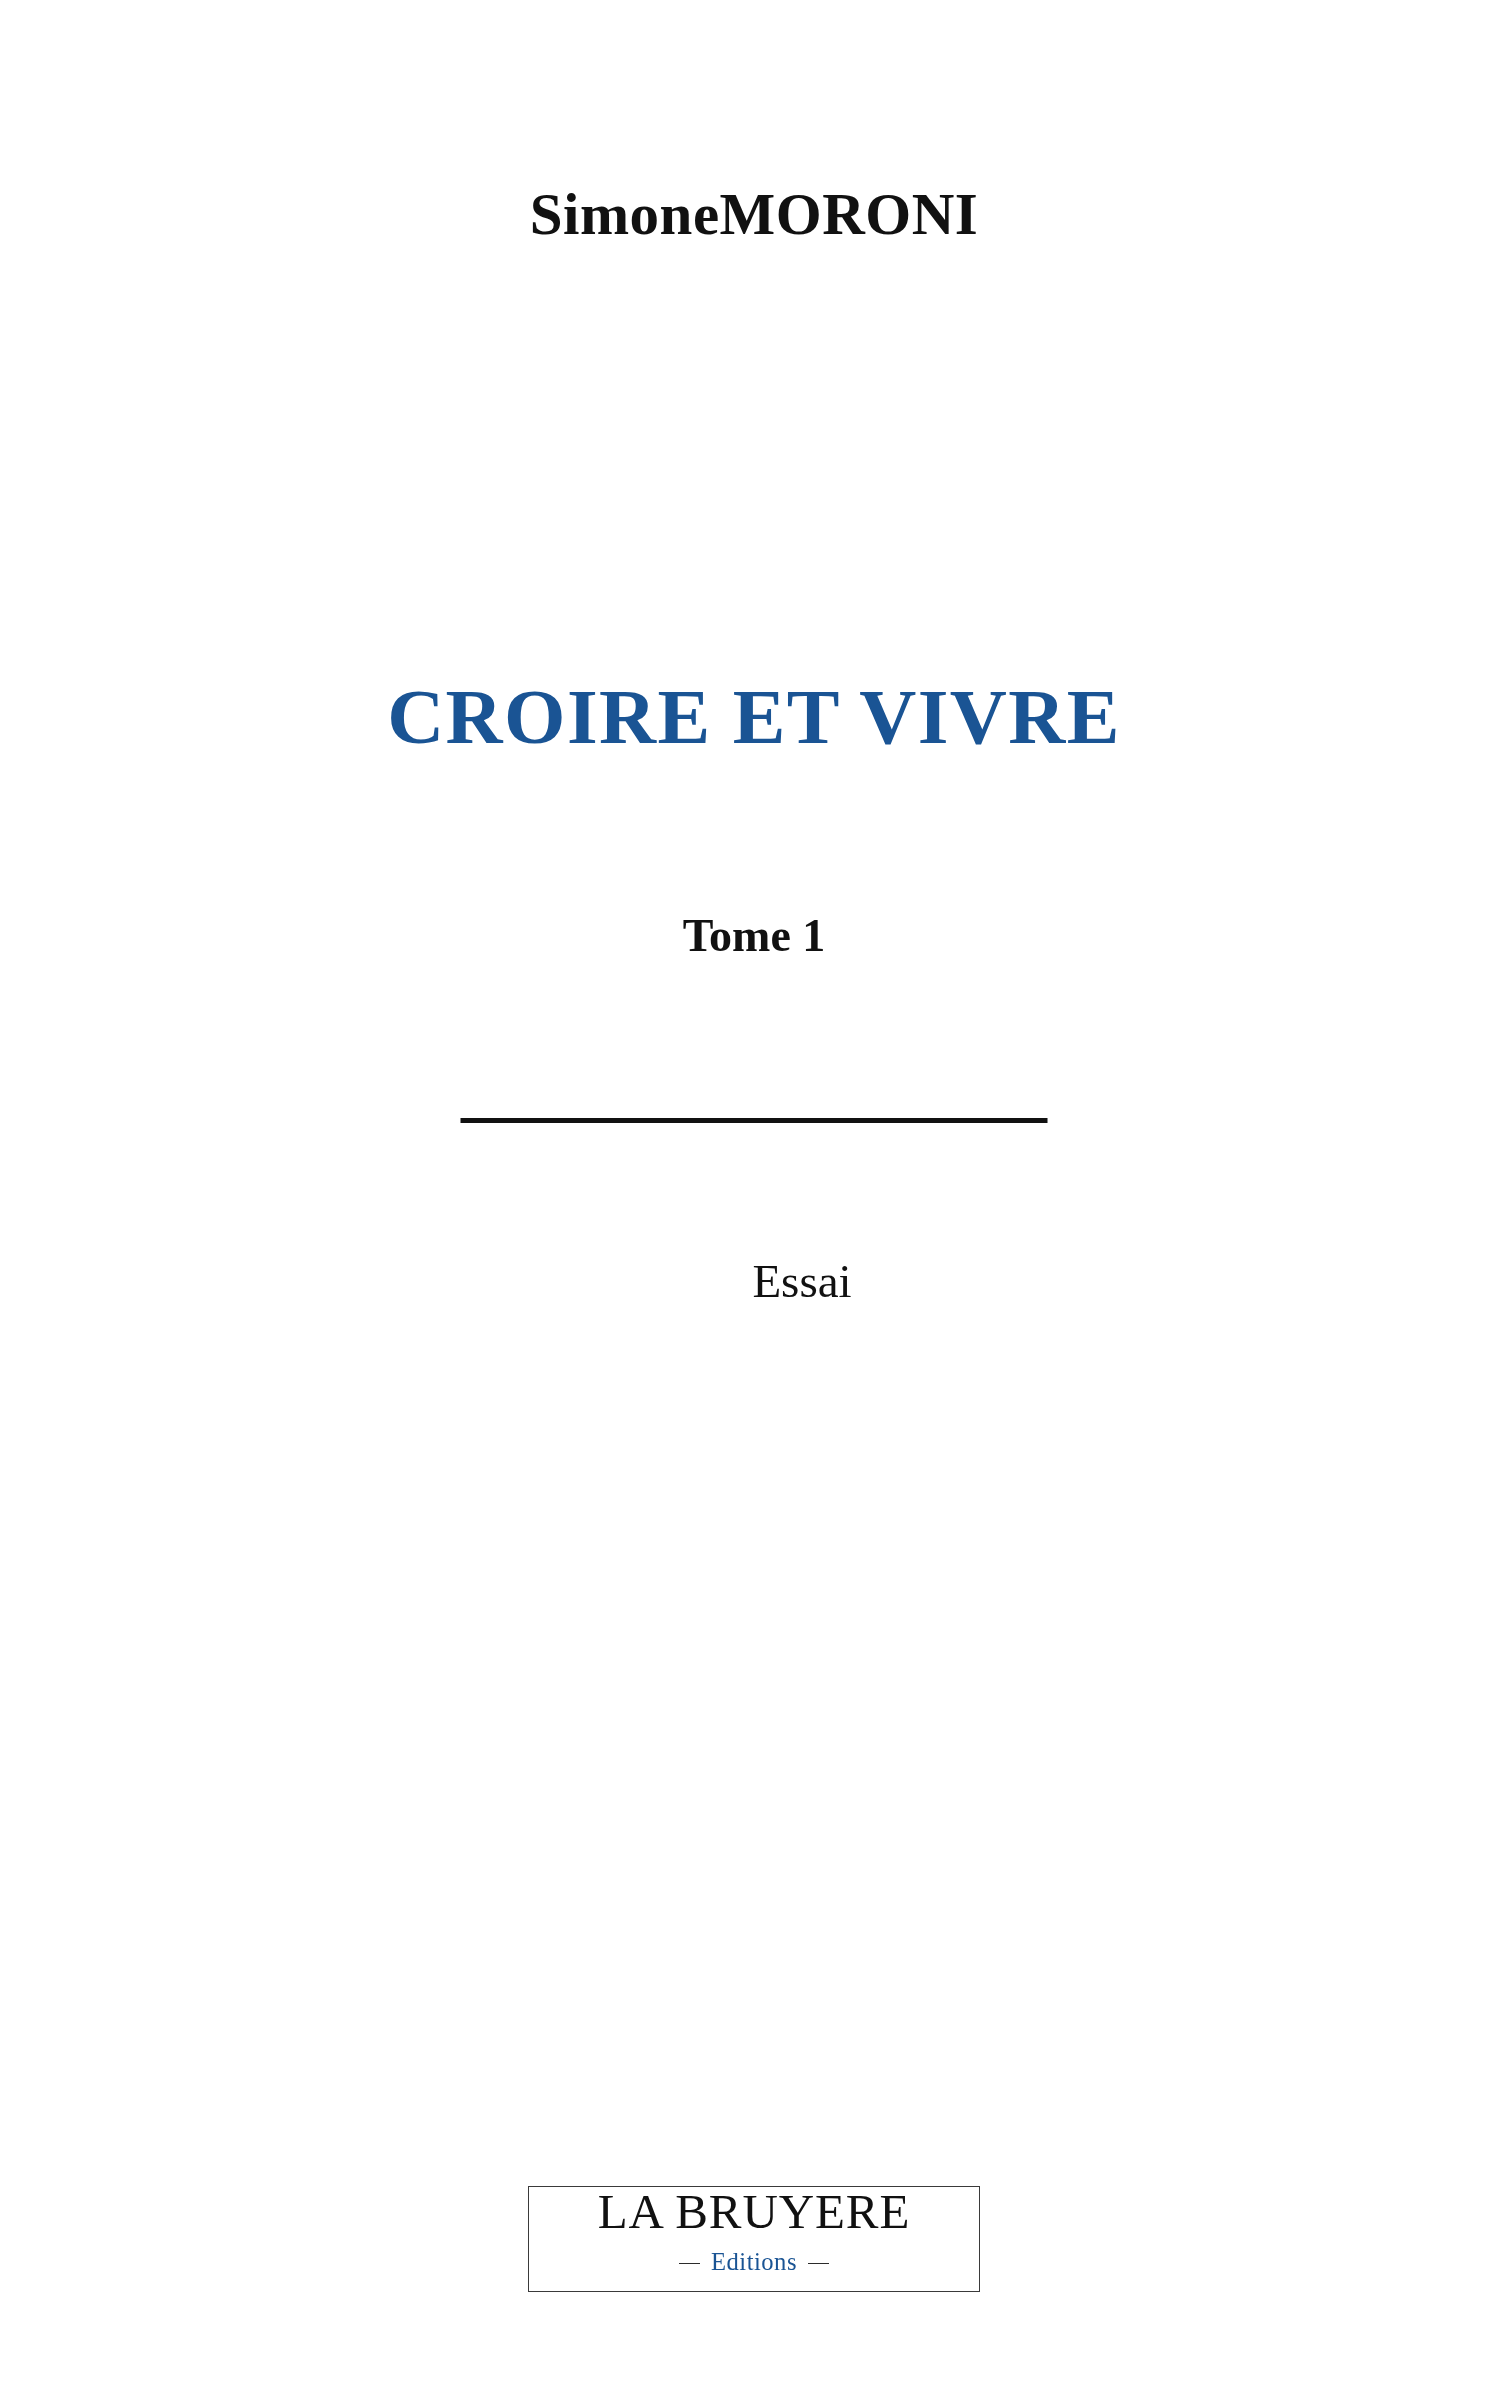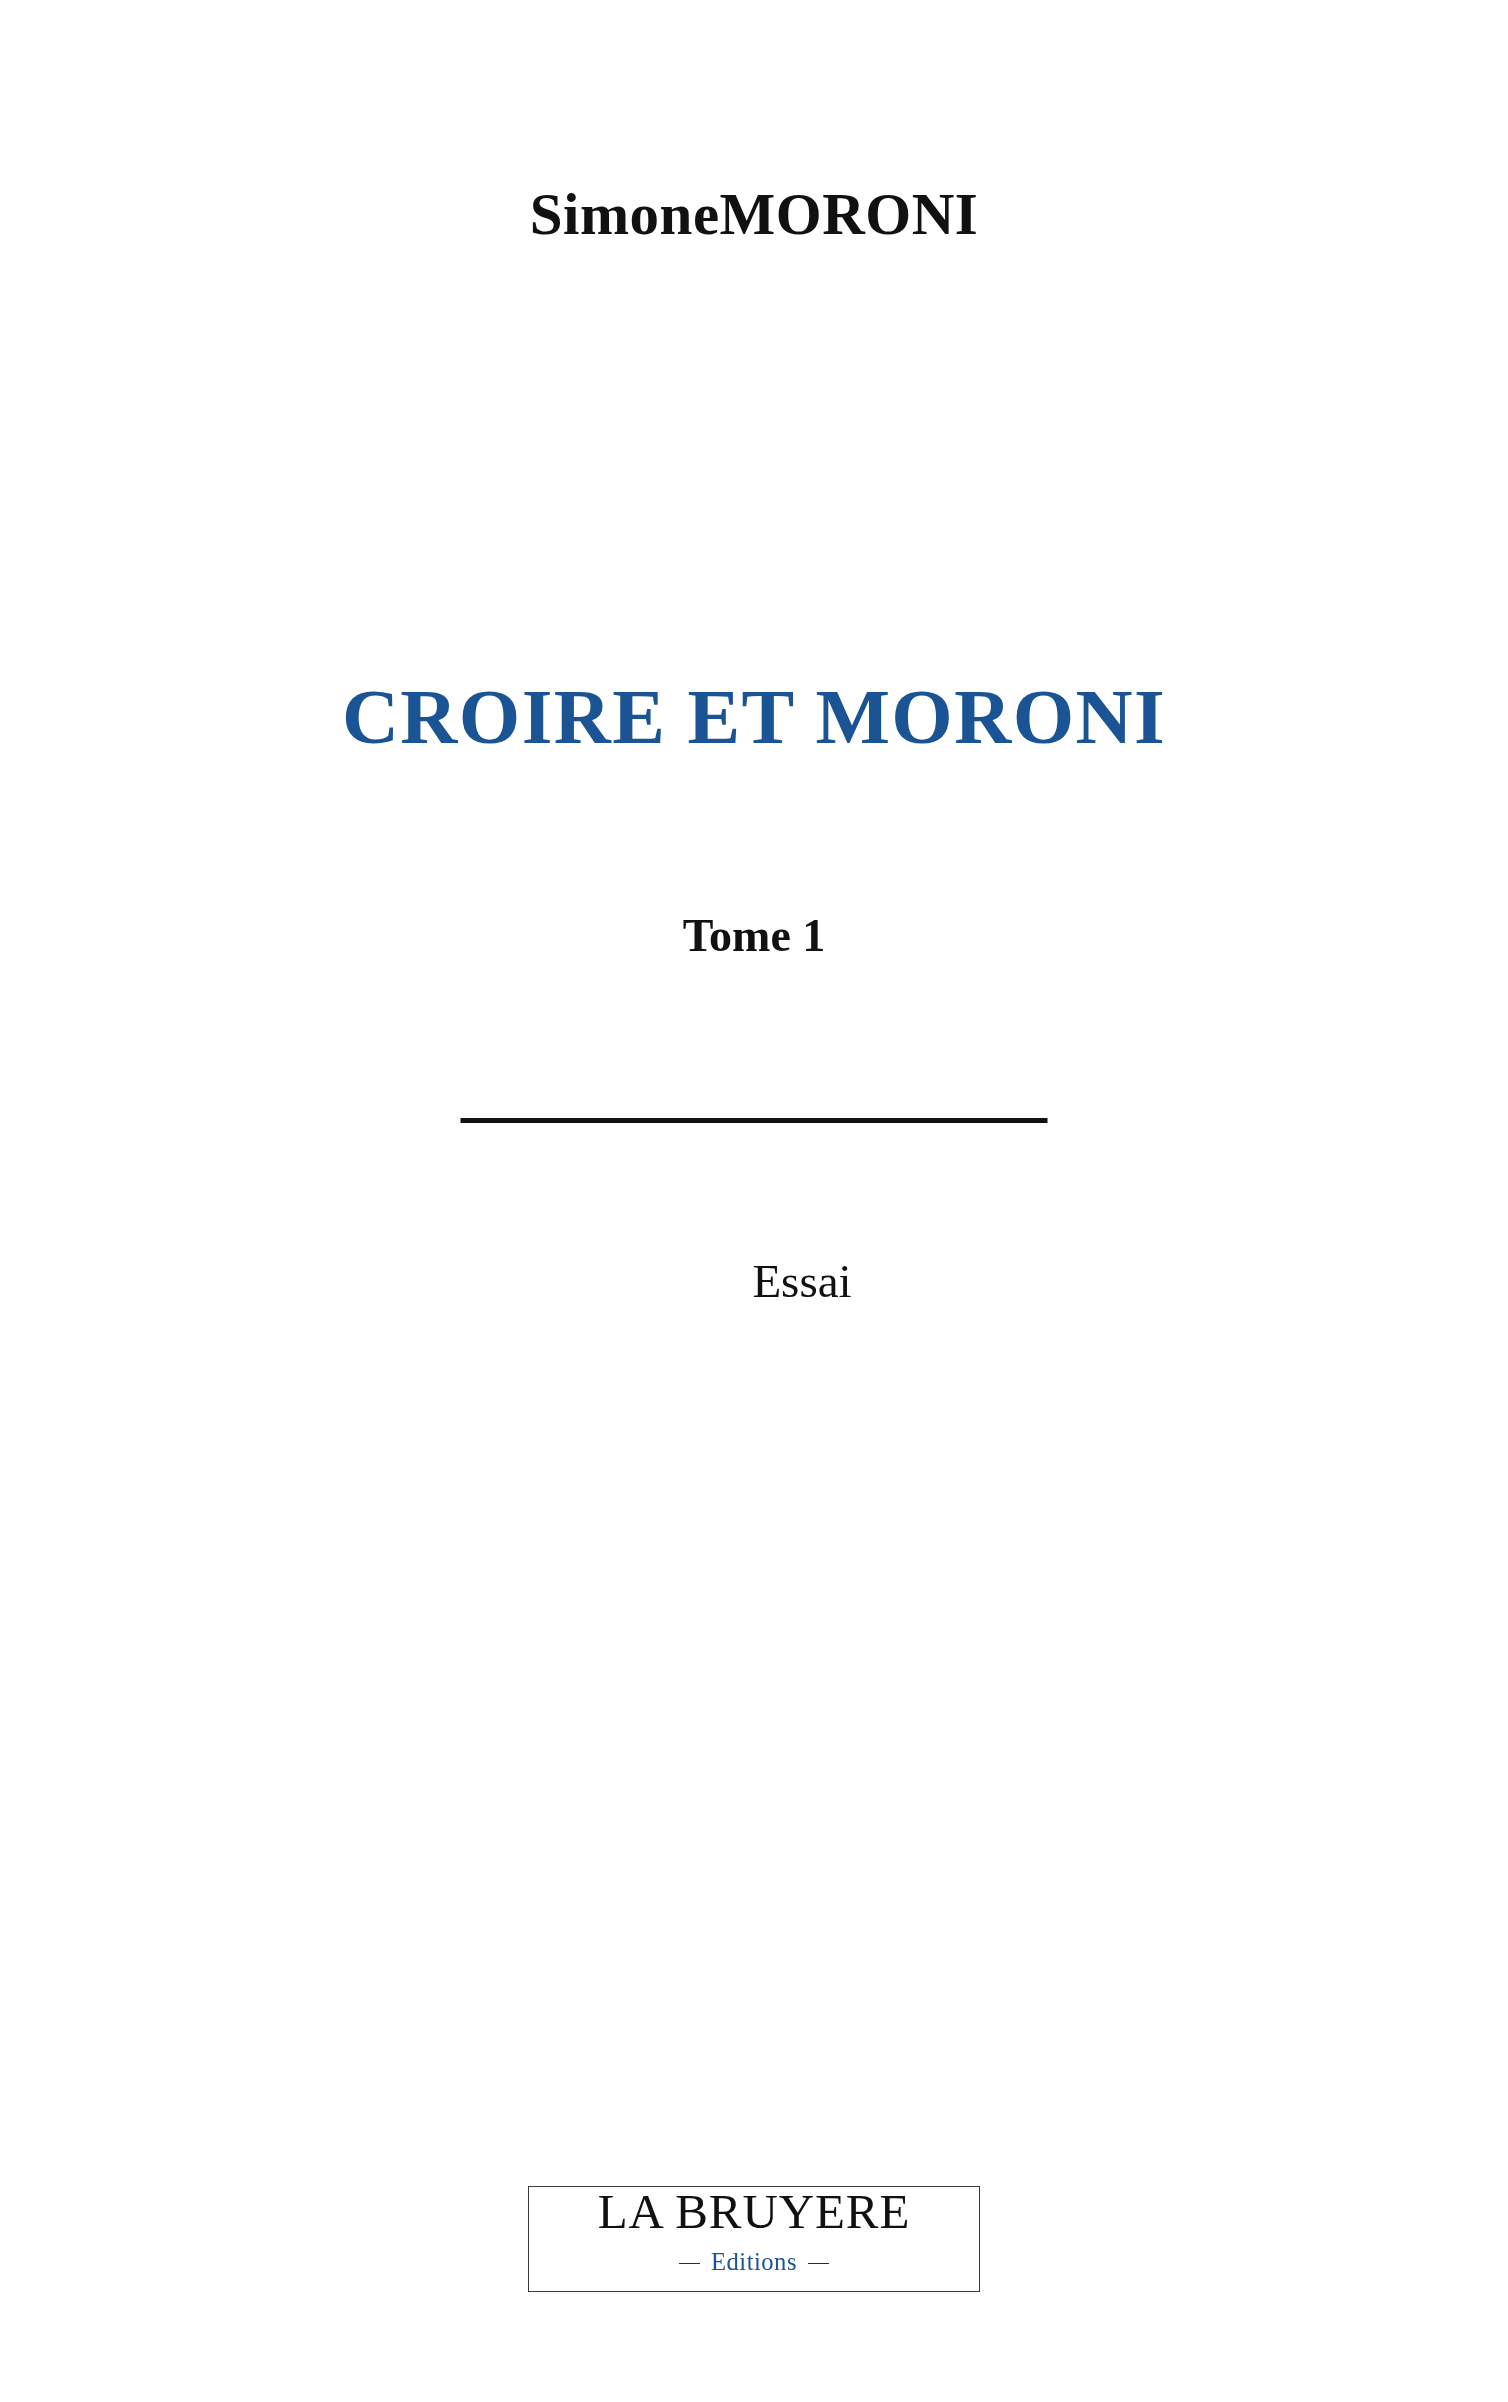--- a/index.html
+++ b/index.html
@@ -132,21 +132,21 @@
 </style>
 </head>
 <body>
 
 <div class="page">
 
   <div class="author">
     <span class="given">Simone</span><span class="family">MORONI</span>
   </div>
 
-  <div class="main-title">CROIRE ET MORONI</div>
+  <div class="main-title">CROIRE ET VIVRE</div>
 
   <div class="volume">Tome 1</div>
 
   <div class="rule"></div>
 
   <div class="genre">Essai</div>
 
   <div class="publisher">
     <div class="publisher-name">LA BRUYERE</div>
     <div class="publisher-sub">Editions</div>

